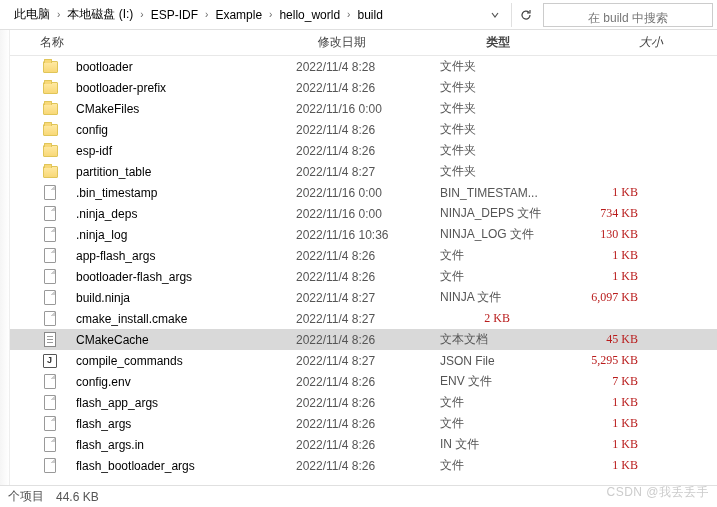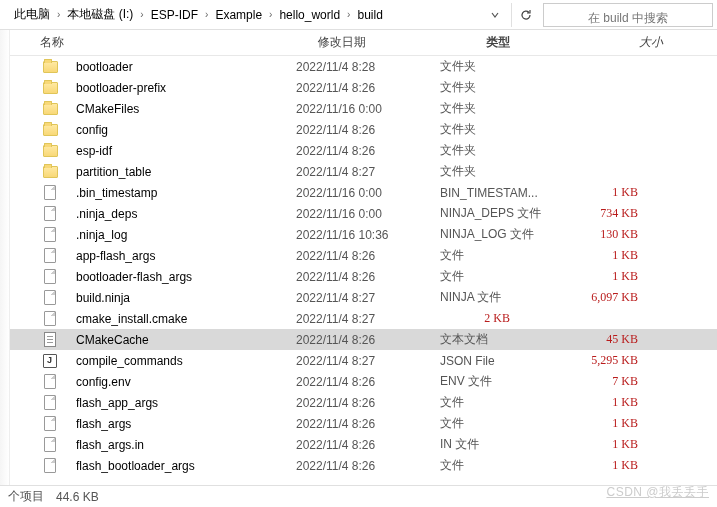--- a/index.html
+++ b/index.html
@@ -18,21 +18,21 @@
 .col-size { width: 80px; text-align: left; font-style: italic; }
 .file-list { overflow-y: auto; height: calc(100% - 30px - 26px - 22px); }
 .row { display: flex; align-items: center; height: 21px; padding-left: 40px; }
 .row.selected { background: #d9d9d9; }
 .icon-cell { width: 20px; display: flex; align-items: center; justify-content: center; }
 .name-text { width: 236px; white-space: nowrap; overflow: hidden; text-overflow: ellipsis; padding-left: 16px; }
 .date-text { width: 144px; color: #555; }
 .type-text { width: 128px; color: #555; white-space: nowrap; overflow: hidden; text-overflow: ellipsis; }
 .size-text { width: 80px; text-align: right; color: #b91c1c; padding-right: 10px; font-family: Liberation Serif, serif; }
 .status-bar { position: absolute; bottom: 0; left: 0; right: 0; height: 22px; border-top: 1px solid #e0e0e0; display: flex; align-items: center; padding: 0 8px; color: #555; gap: 12px; }
-.watermark { position: absolute; bottom: 6px; right: 8px; font-size: 12px; color: #ccc; letter-spacing: 0.5px; pointer-events: none; text-decoration: underline; }
+.watermark { position: absolute; bottom: 6px; right: 8px; font-size: 12px; color: #ccc; letter-spacing: 0.5px; pointer-events: none; }
 .folder-icon { width: 15px; height: 12px; background: linear-gradient(#ffe9a2, #f8d877); border: 1px solid #e0c558; border-radius: 1px; position: relative; }
 .folder-icon::before { content: ""; position: absolute; top: -3px; left: 0; width: 6px; height: 3px; background: #f8d877; border: 1px solid #e0c558; border-bottom: none; border-radius: 1px 1px 0 0; }
 .file-icon { width: 12px; height: 15px; background: #fff; border: 1px solid #999; border-radius: 1px; position: relative; }
 .file-icon::before { content: ""; position: absolute; top: 0; right: 0; width: 4px; height: 4px; background: linear-gradient(135deg, #fff 50%, #ccc 50%); }
 .text-icon { width: 12px; height: 15px; background: #fff; border: 1px solid #888; position: relative; }
 .text-icon::after { content: ""; position: absolute; top: 3px; left: 2px; right: 2px; height: 1px; background: #999; box-shadow: 0 3px 0 #999, 0 6px 0 #999; }
 .json-icon { width: 14px; height: 14px; border: 1px solid #555; border-radius: 1px; position: relative; background: #fff; }
 .json-icon::after { content: "J"; position: absolute; font-size: 9px; font-weight: bold; left: 3px; top: 0; color: #333; }
 .tree-edge { position: absolute; left: 0; top: 30px; bottom: 22px; width: 10px; background: linear-gradient(90deg, #f5f5f5, #fff); border-right: 1px solid #eee; }
 svg { display: block; }

